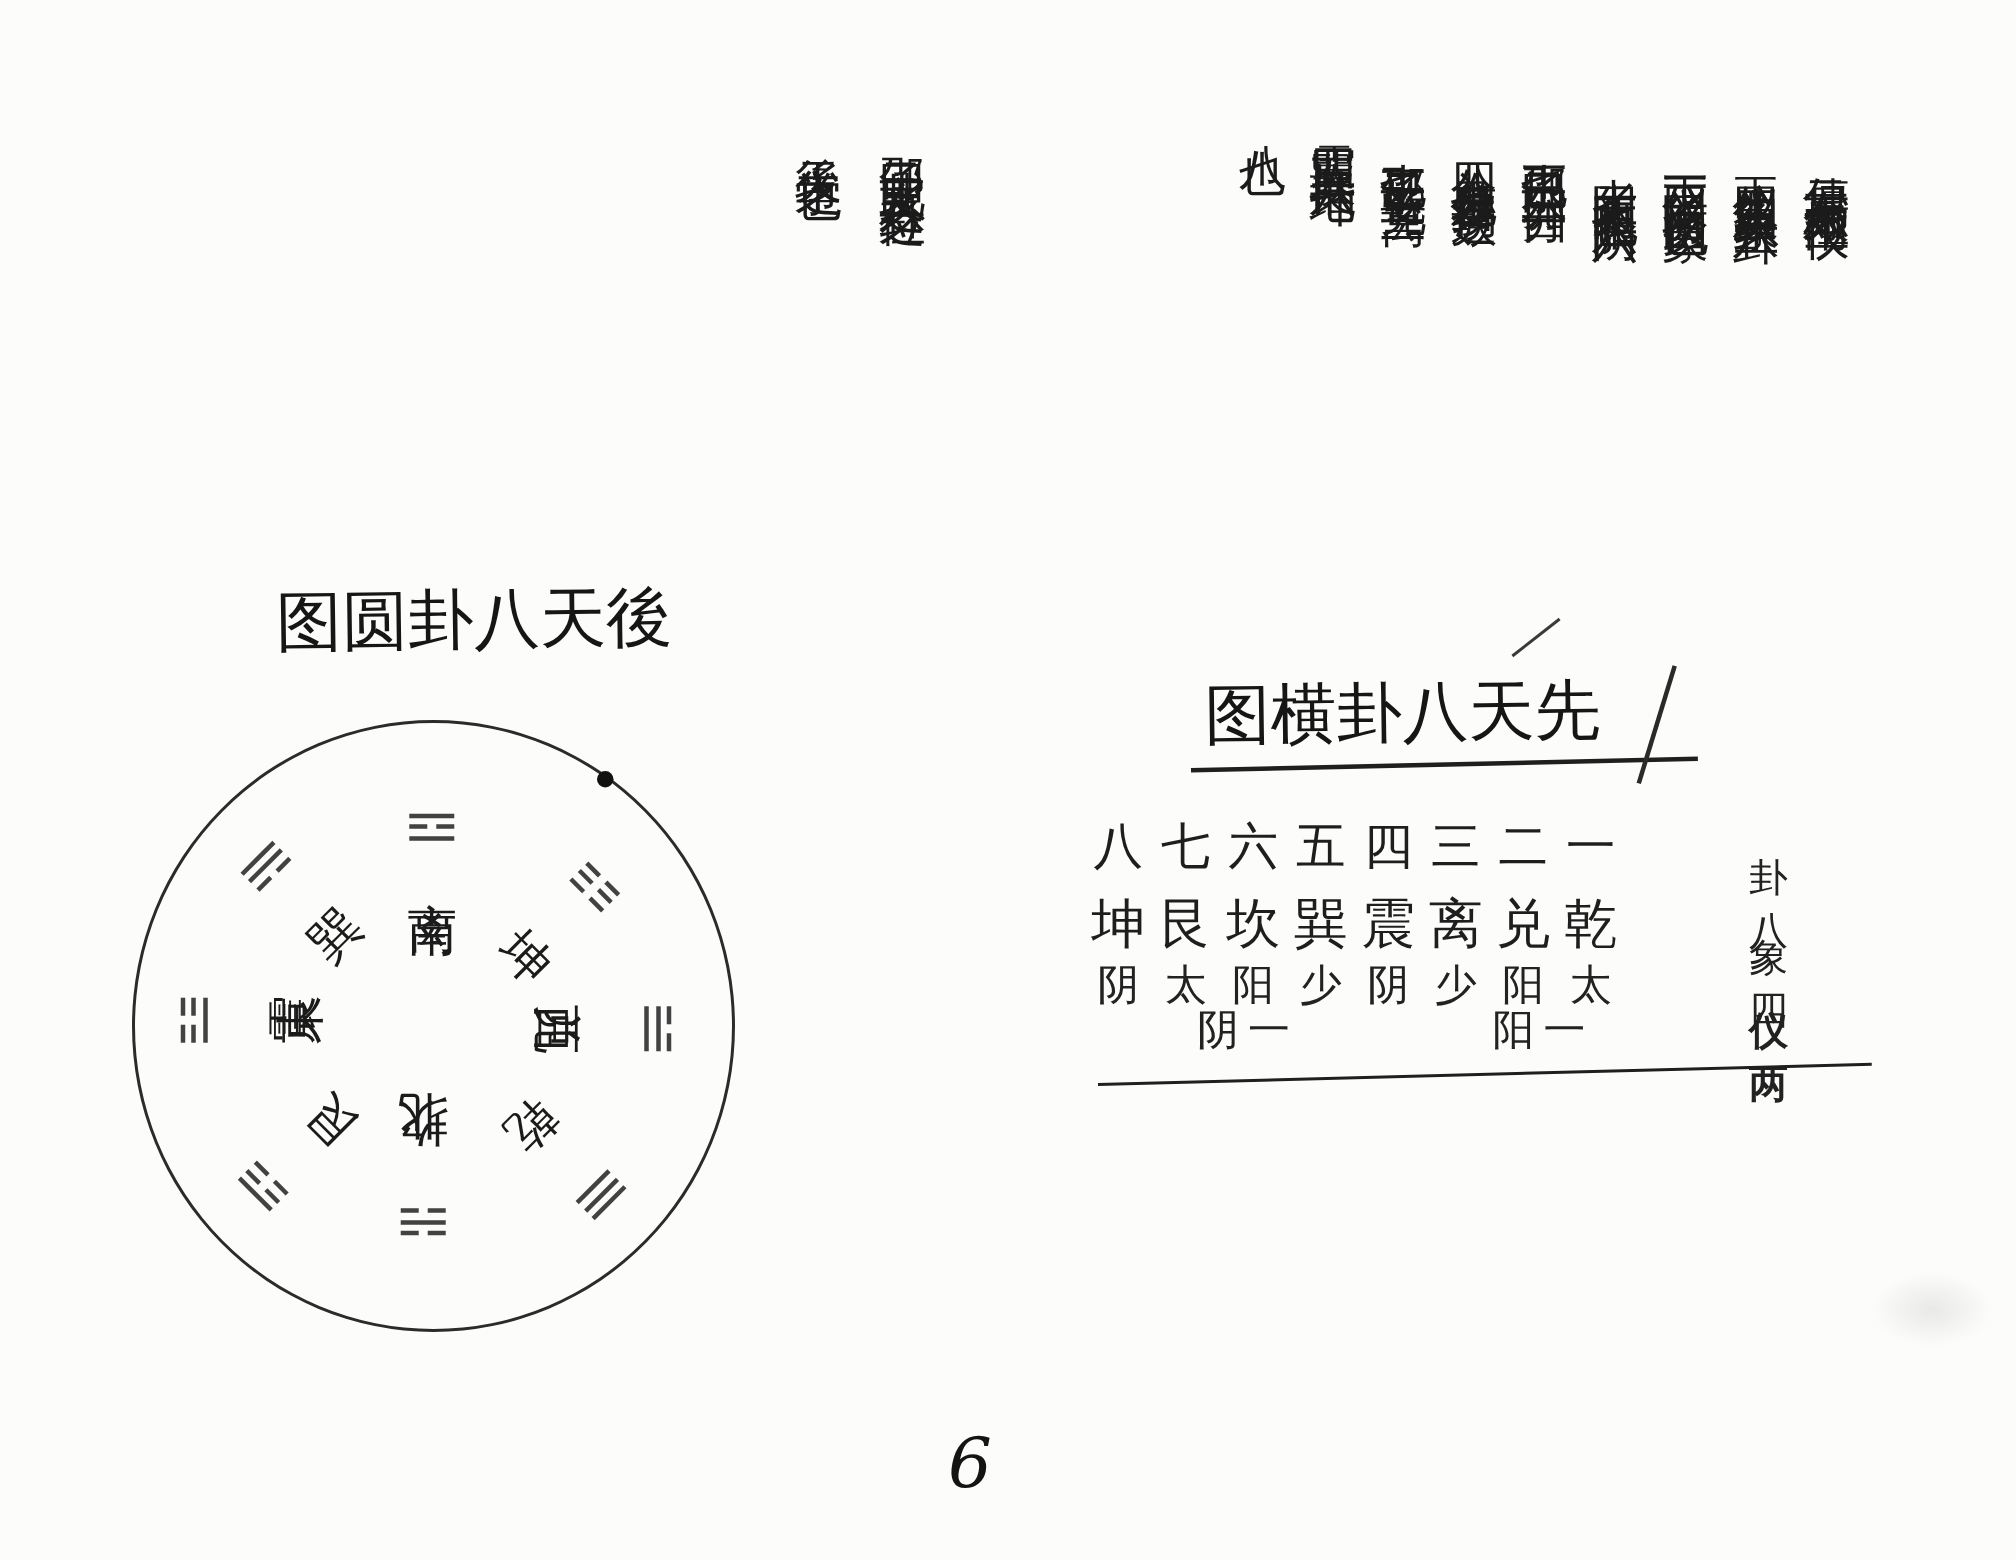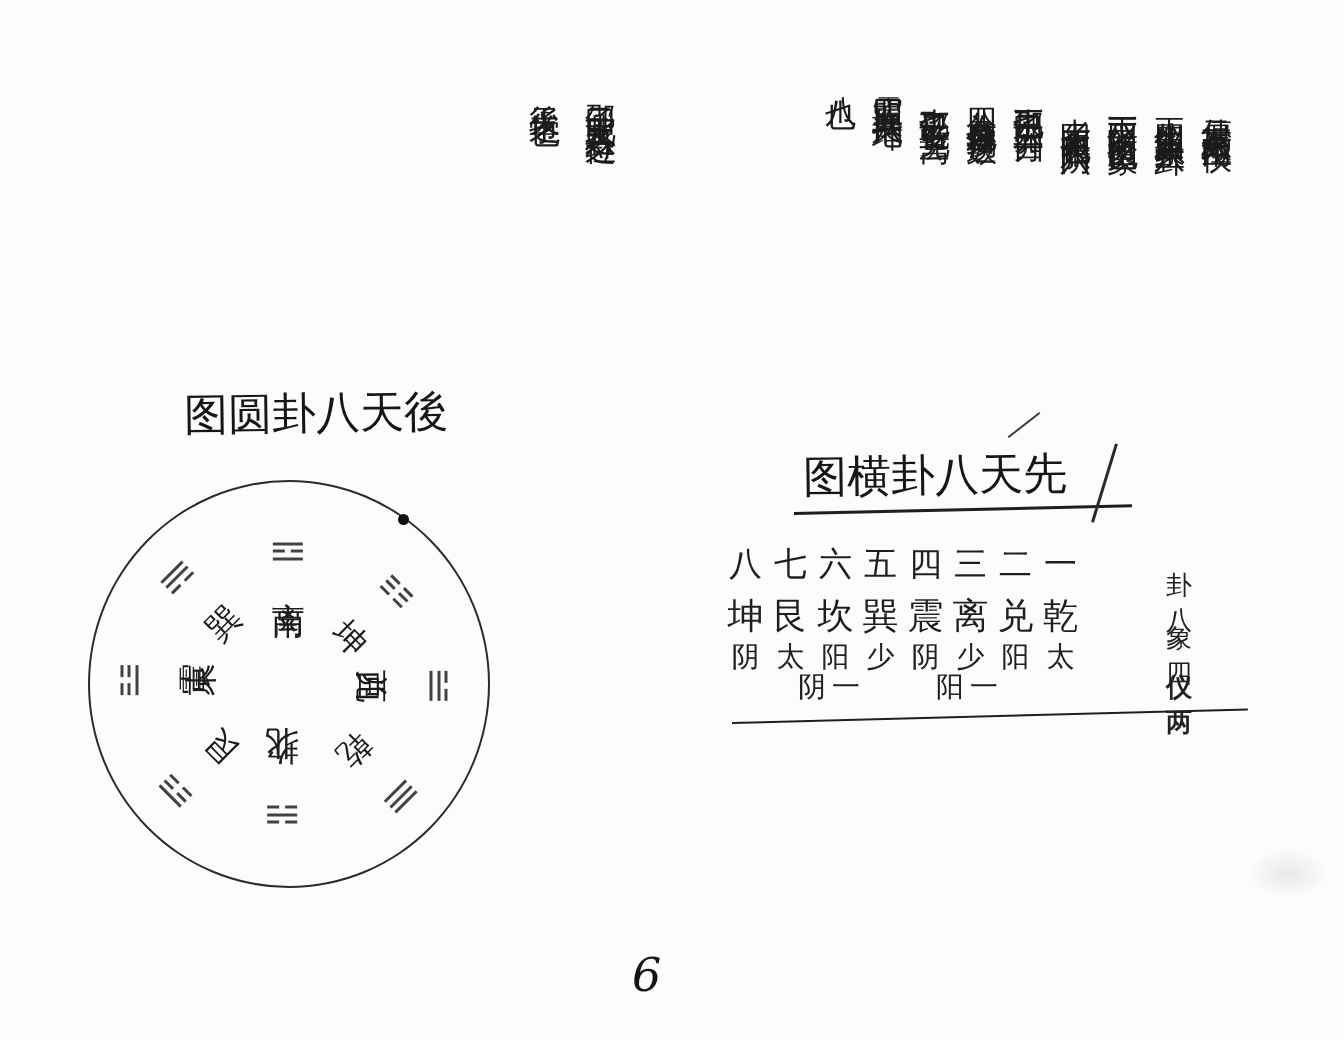--- a/index.html
+++ b/index.html
@@ -38,21 +38,21 @@
   #xiantian-slash-right{left:1103px;top:442px;width:2.5px;height:82px;background:#2a2a2a;transform:rotate(17deg);}
   #mark-above-title{left:1004px;top:424px;width:40px;height:2px;background:#3a3a3a;transform:rotate(-38deg);}
   #xiantian-bottom-rule{left:732px;top:722px;width:516px;height:2px;transform:rotate(-1.5deg);}
   
   .xrow{left:723px;width:360px;display:flex;flex-direction:row-reverse;}
   .xrow span{width:45px;text-align:center;}
   #row-numbers{top:542px;font-size:33px;}
   #row-names{top:592px;font-size:36px;}
   #row-xiang{top:638px;font-size:28px;color:#222;}
   .liangyi{top:668px;font-size:28px;letter-spacing:6px;width:80px;text-align:center;color:#222;}
-  #liangyi-yang{left:930px;}
+  #liangyi-yang{left:989px;}
   #liangyi-yin{left:792px;}
   .side-label{left:1152px;width:64px;font-size:26px;letter-spacing:10px;color:#222;text-align:center;}
   #side-bagua{top:568px;}
   #side-sixiang{top:621px;}
   #side-liangyi{top:670px;font-weight:bold;}
   
   #circle{
     left:88px;top:480px;width:398px;height:404px;
     border:2.5px solid #2b2b2b;border-radius:50%;
     background:transparent;

